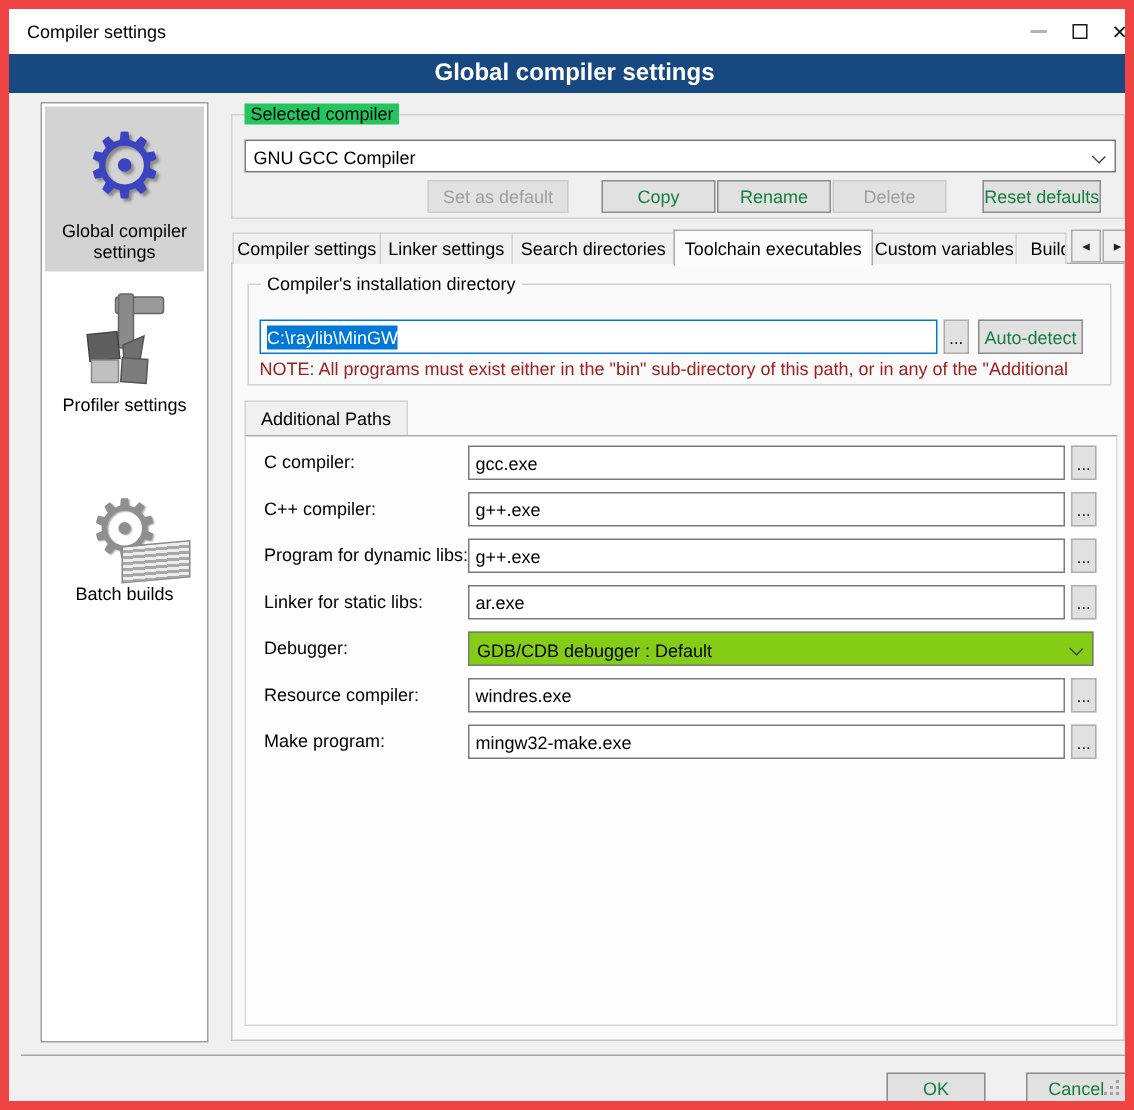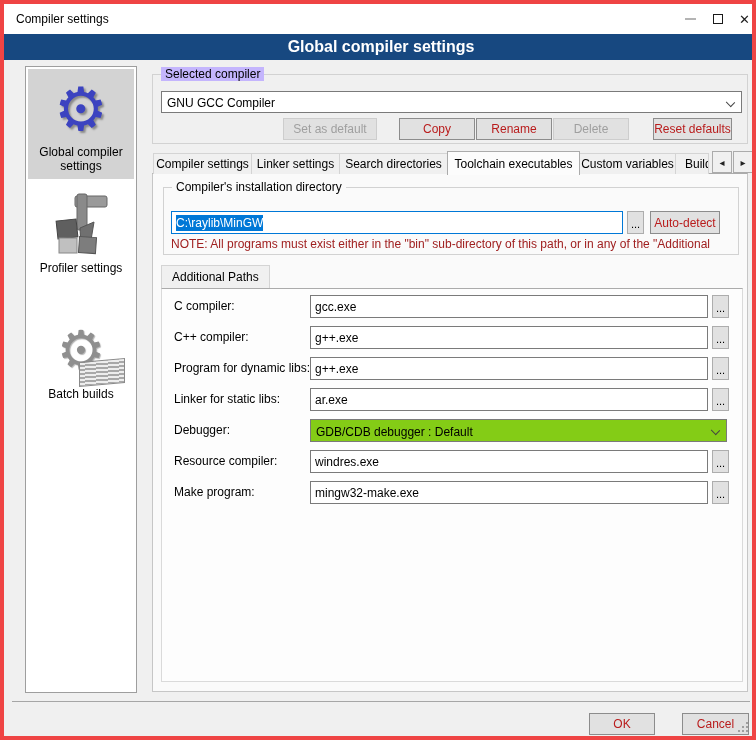--- a/index.html
+++ b/index.html
@@ -1,18 +1,18 @@
 <!DOCTYPE html>
 <html><head>
 <meta charset="utf-8">
 <style>
   * { margin:0; padding:0; box-sizing:border-box; font-family:"Liberation Sans",sans-serif; }
   html,body { background:#ffffff; }
   .window{ position:relative; width:756px; height:740px; background:#f0f0f0;
-           border:4px solid #ef4444; overflow:hidden; }
+           border:6px solid #ef4444; overflow:hidden; }
 
   
   .titlebar{ position:absolute; left:0; top:0; width:754px; height:30px; background:#ffffff;
              display:flex; align-items:center; }
   .titlebar .title{ font-size:12px; color:#000; padding-left:12px; }
   .caption-buttons{ margin-left:auto; display:flex; height:100%; }
   .cap-btn{ width:27px; height:100%; display:flex; align-items:center; justify-content:center; }
   .glyph-min{ width:11px; height:2px; background:#b4b4b4; }
   .glyph-max{ width:10px; height:10px; border:1px solid #1a1a1a; background:transparent; }
   .glyph-close{ font-size:13px; color:#1a1a1a; line-height:1; }
@@ -32,25 +32,25 @@
   .gear-blue{ color:#3c43c0; text-shadow:2px 2px 2px rgba(0,0,0,.35); }
   .gear-gray{ color:#8f8f8f; font-size:54px; text-shadow:1px 1px 1px rgba(0,0,0,.3); }
   .stack{ position:absolute; width:46px; height:25px; right:8px; bottom:2px;
           background:repeating-linear-gradient(#ededed 0 2px,#a8a8a8 2px 4px);
           border:1px solid #8a8a8a; transform:skewY(-5deg); }
   .gap1{ height:6px; } .gap2{ height:30px; }
 
   
   .groupbox{ position:absolute; border:1px solid #d2d2d2; }
   .groupbox .glabel{ position:absolute; top:-8px; left:8px; font-size:12px; padding:0 4px; color:#000; }
-  .gb-gray .glabel{ background:#c4b5fd; }
+  .gb-gray .glabel{ background:#22c55e; }
   .gb-light .glabel{ background:#fafafa; }
 
   
-  .btn{ background:#e1e1e1; border:1px solid #8c8c8c; font-size:12px; color:#b91c1c;
+  .btn{ background:#e1e1e1; border:1px solid #8c8c8c; font-size:12px; color:#15803d;
         display:flex; align-items:center; justify-content:center; height:22px; }
   .btn.disabled{ color:#9f9f9f; border-color:#cdcdcd; }
   .dots-btn{ position:absolute; width:17px; height:23px; background:#e1e1e1; border:1px solid #adadad;
              font-size:11px; display:flex; align-items:flex-end; justify-content:center; padding-bottom:3px; }
 
   
   .combo{ position:absolute; height:22px; background:#fff; border:1px solid #7a7a7a;
           font-size:12px; display:flex; align-items:center; padding:2px 22px 0 5px; }
   .combo.graybg{ background:#84cc16; }
   .chev{ position:absolute; right:7px; top:7px; width:7px; height:7px; border-right:1px solid #444;

